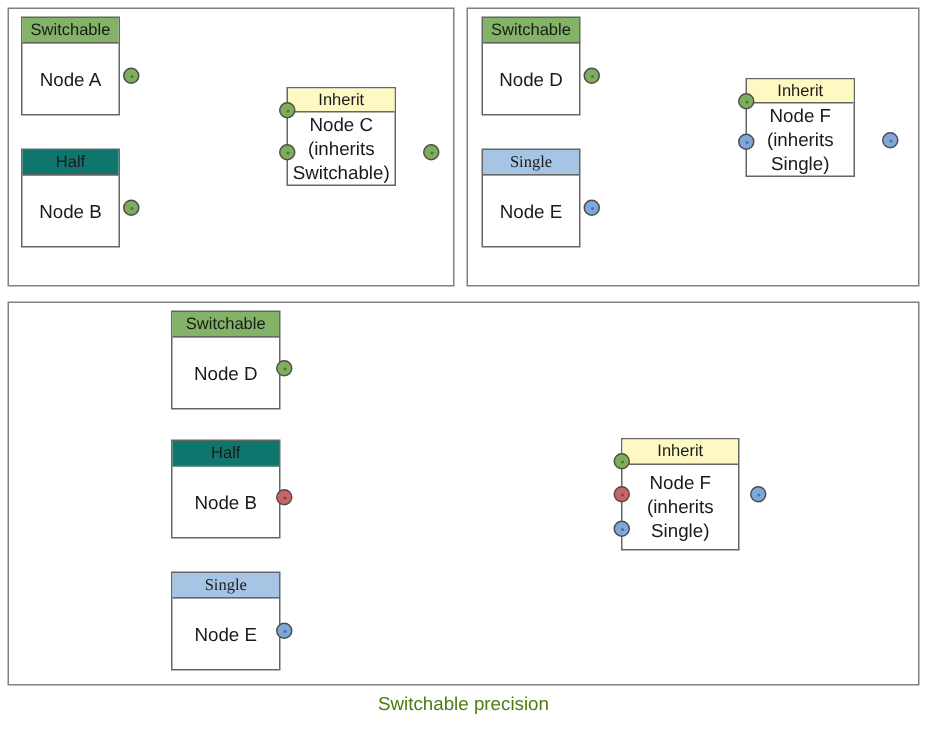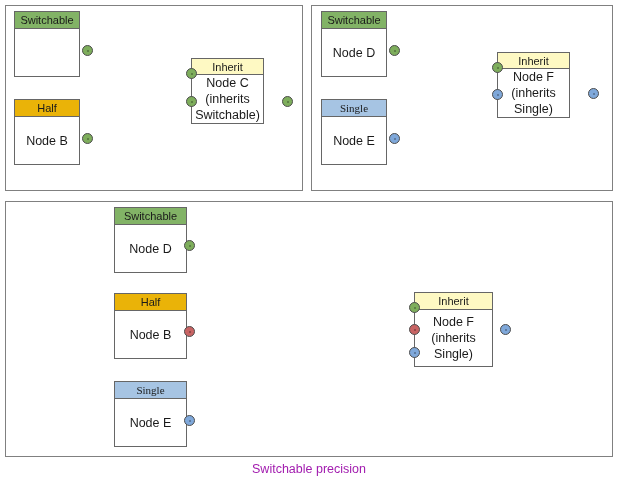--- a/index.html
+++ b/index.html
@@ -59,21 +59,21 @@
     align-items: center;
     justify-content: center;
     text-align: center;
     font-size: 12.5px;
     color: #1a1a1a;
     line-height: 16px;
     padding: 0 3px;
     white-space: pre-line;
   }
   .hdr-switchable { background: #82B366; }
-  .hdr-half       { background: #eab308; }
+  .hdr-half       { background: #0f766e; }
   .hdr-single     { background: #A6C4E3; font-family: Liberation Serif, serif; }
   .hdr-inherit    { background: #fef9c3; }
 
   
   .port {
     position: absolute;
     width: 11px;
     height: 11px;
     border-radius: 50%;
     box-sizing: border-box;
@@ -103,21 +103,21 @@
   }
 
   
   #diagram-caption {
     position: absolute;
     left: 0;
     top: 462px;
     width: 618px;
     text-align: center;
     font-size: 12.5px;
-    color: #a21caf;
+    color: #4d7c0f;
   }
 </style>
 </head>
 <body>
 
 <div class="stage">
 
   <svg class="edges" viewBox="0 0 618 488">
     <defs>
       <marker id="arrow" viewBox="0 0 10 10" refX="9" refY="5" markerWidth="5" markerHeight="5" orient="auto-start-reverse">
@@ -135,20 +135,21 @@
 
     <line x1="195" y1="246" x2="409" y2="307" stroke="#4D4D4D" stroke-width="1.1" marker-end="url(#arrow)"></line>
     <line x1="195" y1="331" x2="409" y2="329" stroke="#4D4D4D" stroke-width="1.1" marker-end="url(#arrow)"></line>
     <line x1="195" y1="421" x2="409" y2="353" stroke="#4D4D4D" stroke-width="1.1" marker-end="url(#arrow)"></line>
   </svg>
 
   <div class="panel" id="panel-top-left"></div>
 
   <div class="node" id="tl-node-a" style="left:14px; top:11px; width:66px; height:66px;">
     <div class="node-header hdr-switchable">Switchable</div>
+    <div class="node-body">Node A</div>
   </div>
 
   <div class="node" id="tl-node-b" style="left:14px; top:99px; width:66px; height:66px;">
     <div class="node-header hdr-half">Half</div>
     <div class="node-body">Node B</div>
   </div>
 
   <div class="node" id="tl-node-c" style="left:191px; top:58px; width:73px; height:66px;">
     <div class="node-header hdr-inherit">Inherit</div>
     <div class="node-body">Node C

